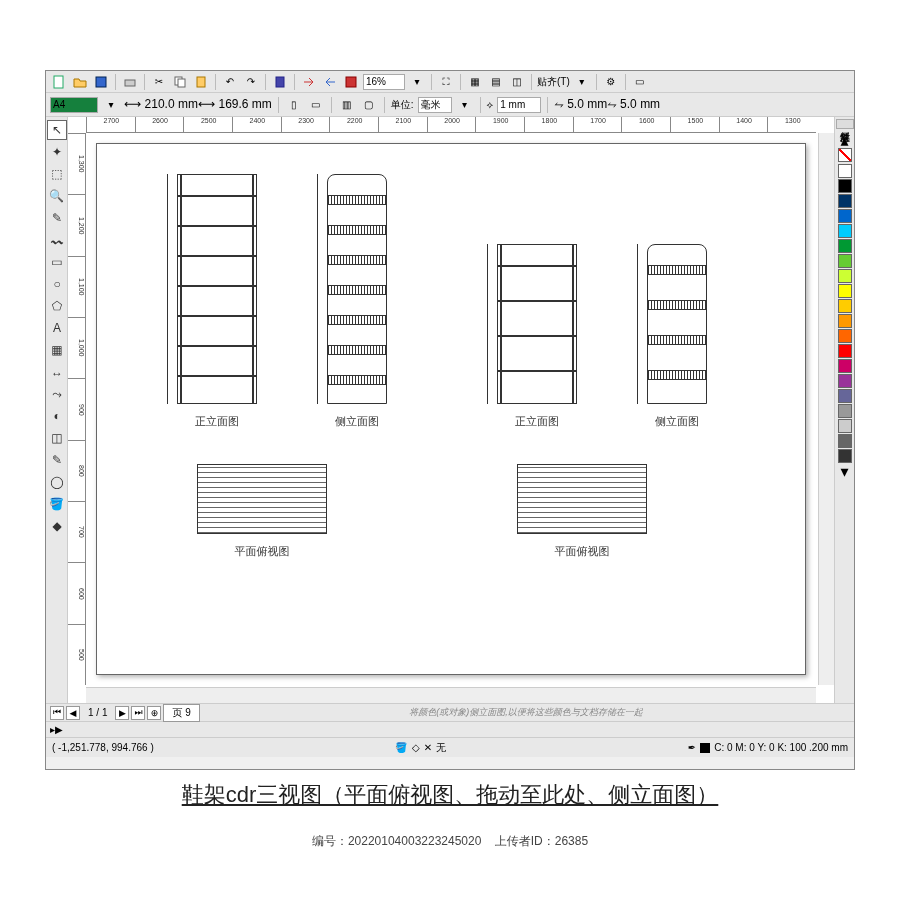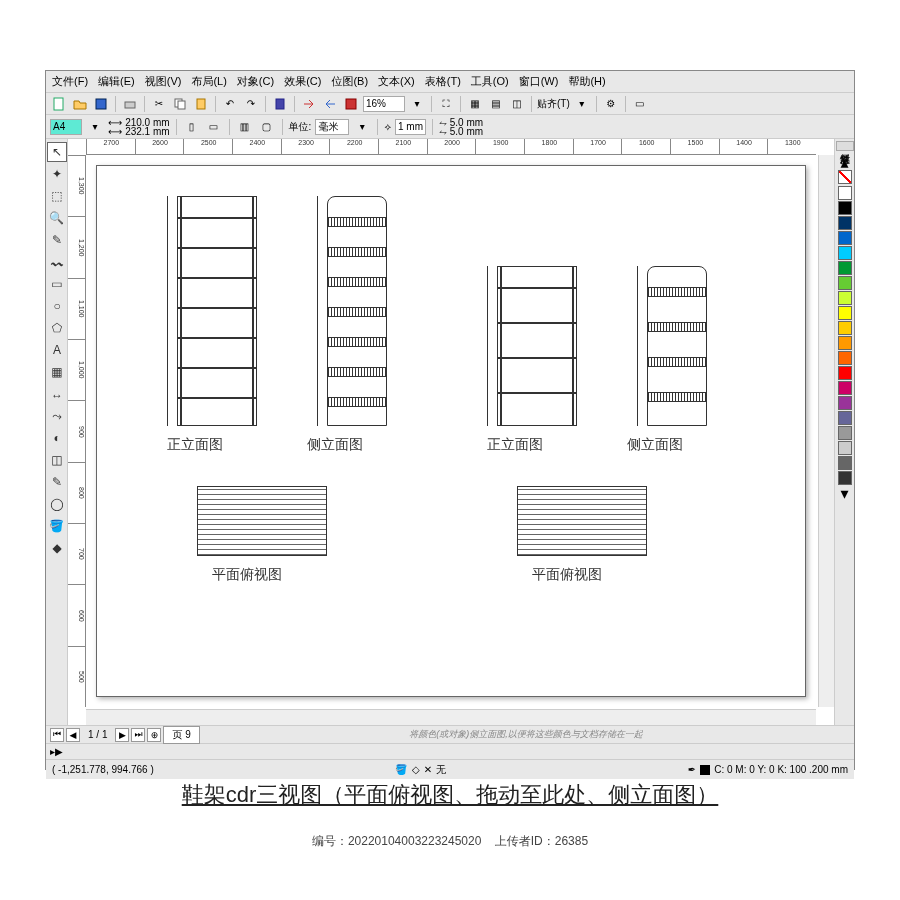--- a/index.html
+++ b/index.html
@@ -20,21 +20,21 @@
 .ruler-h{position:absolute;top:0;left:18px;right:18px;height:16px;background:#fff;border-bottom:1px solid #888;font-size:7px;display:flex;overflow:hidden}
 .ruler-h span{flex:1;border-left:1px solid #888;padding-left:1px;text-align:center;color:#333}
 .ruler-v{position:absolute;top:16px;left:0;bottom:18px;width:18px;background:#fff;border-right:1px solid #888;font-size:7px;display:flex;flex-direction:column;overflow:hidden}
 .ruler-v span{flex:1;border-top:1px solid #888;writing-mode:vertical-rl;text-align:center;color:#333}
 .canvas{position:absolute;top:16px;left:18px;right:18px;bottom:18px;background:#fff;overflow:hidden}
 .page{position:absolute;top:10px;left:10px;right:10px;bottom:10px;background:#fff;box-shadow:2px 2px 5px rgba(0,0,0,.3);border:1px solid #666}
 .drawing{position:relative;width:100%;height:100%}
 .rack{position:absolute;border:1px solid #333}
 .rack .shelf{position:absolute;left:0;right:0;height:2px;border-top:1px solid #333;border-bottom:1px solid #333}
 .rack .post{position:absolute;top:0;bottom:0;width:2px;background:#333}
-.rack-label{position:absolute;font-size:14px;width:100px;transform:translateX(-50%);color:#333}
+.rack-label{position:absolute;font-size:11px;text-align:center;width:100px;transform:translateX(-50%);color:#333}
 .dim-line{position:absolute;border-left:1px solid #333;border-top:1px solid #333}
 .plan{position:absolute;border:1px solid #333}
 .scrollbar-v{position:absolute;top:16px;right:0;bottom:18px;width:16px;background:#eee;border-left:1px solid #ccc}
 .scrollbar-h{position:absolute;bottom:0;left:18px;right:18px;height:16px;background:#eee;border-top:1px solid #ccc}
 .palette{width:20px;background:#e8e8e8;border-left:1px solid #ccc;display:flex;flex-direction:column;padding-top:2px;align-items:center}
 .swatch{width:14px;height:14px;margin:1px;border:1px solid #666}
 .side-tab{writing-mode:vertical-rl;font-size:10px;background:#ddd;border:1px solid #aaa;padding:4px 1px;margin-bottom:4px}
 .statusbar{background:#e8e8e8;border-top:1px solid #ccc;display:flex;align-items:center;font-size:10px;padding:3px 6px;height:20px;justify-content:space-between}
 .pagebar{background:#e8e8e8;border-top:1px solid #ccc;display:flex;align-items:center;font-size:10px;height:18px;padding:0 4px;gap:2px}
 .pg-btn{width:14px;height:14px;border:1px solid #999;background:#fff;display:flex;align-items:center;justify-content:center;font-size:9px}
@@ -50,34 +50,20 @@
 </head>
 <body>
 
 <div class="watermark wm1">汇图网</div>
 <div class="watermark wm2">汇图网</div>
 <div class="watermark wm3">汇图网</div>
 <div class="watermark wm4">汇图网</div>
 
 <div class="app">
 
-  <div class="menubar">
-    <span>文件(F)</span>
-    <span>编辑(E)</span>
-    <span>视图(V)</span>
-    <span>布局(L)</span>
-    <span>对象(C)</span>
-    <span>效果(C)</span>
-    <span>位图(B)</span>
-    <span>文本(X)</span>
-    <span>表格(T)</span>
-    <span>工具(O)</span>
-    <span>窗口(W)</span>
-    <span>帮助(H)</span>
-  </div>
 
   <div class="toolbar">
     <div class="tb-btn">
         <svg width="14" height="14">
           <rect x="2" y="1" width="9" height="12" fill="#fff" stroke="#2a6"></rect>
         </svg>
       </div>
     <div class="tb-btn">
         <svg width="14" height="14">
           <path d="M1 4h5l1 2h6v6H1z" fill="#fc6" stroke="#a70"></path>
@@ -143,41 +129,41 @@
     <div class="tb-sep"></div>
     <span>贴齐(T)</span>
     <div class="tb-btn">▾</div>
     <div class="tb-sep"></div>
     <div class="tb-btn">⚙</div>
     <div class="tb-sep"></div>
     <div class="tb-btn">▭</div>
   </div>
 
   <div class="propbar">
-    <input class="tb-input" style="width: 32px; background: #5eead4;" value="A4">
+    <input class="tb-input" style="width: 48px; background: #15803d;" value="A4">
     <div class="tb-btn">▾</div>
-    <div style="display:flex;flex-direction:column;font-size:10px;line-height:9px">
+    <div style="display:flex;flex-direction:row;font-size:12px;line-height:9px">
       <span>⟷ <span>210.0 mm</span></span>
-      <span>⟷ <span>232.1 mm</span></span>
+      <span>⟷ <span>169.6 mm</span></span>
     </div>
     <div class="tb-sep"></div>
     <div class="tb-btn">▯</div>
     <div class="tb-btn">▭</div>
     <div class="tb-sep"></div>
     <div class="tb-btn">▥</div>
     <div class="tb-btn">▢</div>
     <div class="tb-sep"></div>
     <span>单位:</span>
     <input class="tb-input" style="width: 34px;" value="毫米">
     <div class="tb-btn">▾</div>
     <div class="tb-sep"></div>
     <span>⟡</span>
-    <input class="tb-input" style="width: 31px;" value="1 mm">
-    <div class="tb-sep"></div>
-    <div style="display:flex;flex-direction:column;font-size:10px;line-height:9px">
+    <input class="tb-input" style="width: 44px;" value="1 mm">
+    <div class="tb-sep"></div>
+    <div style="display:flex;flex-direction:row;font-size:12px;line-height:9px">
       <span>⥊ <span>5.0 mm</span></span>
       <span>⥊ <span>5.0 mm</span></span>
     </div>
   </div>
 
   <div class="workspace">
 
     <div class="toolbox">
       <div class="tool active">↖</div>
       <div class="tool">✦</div>

